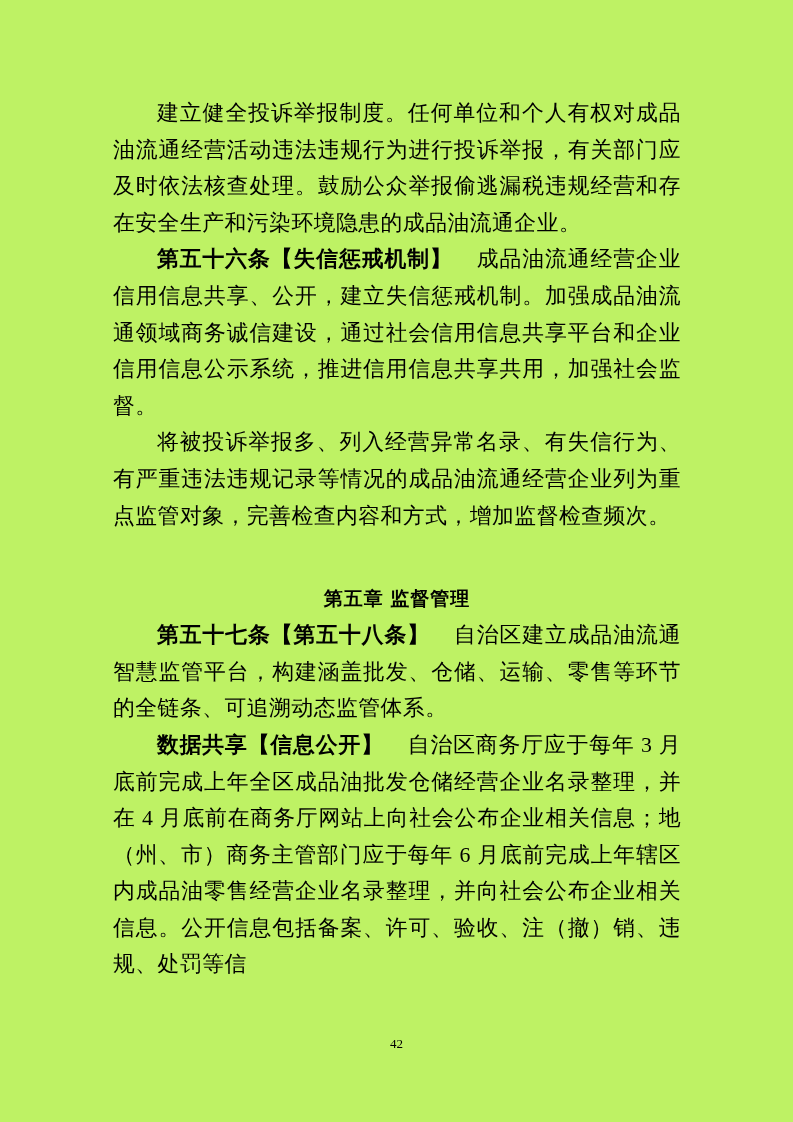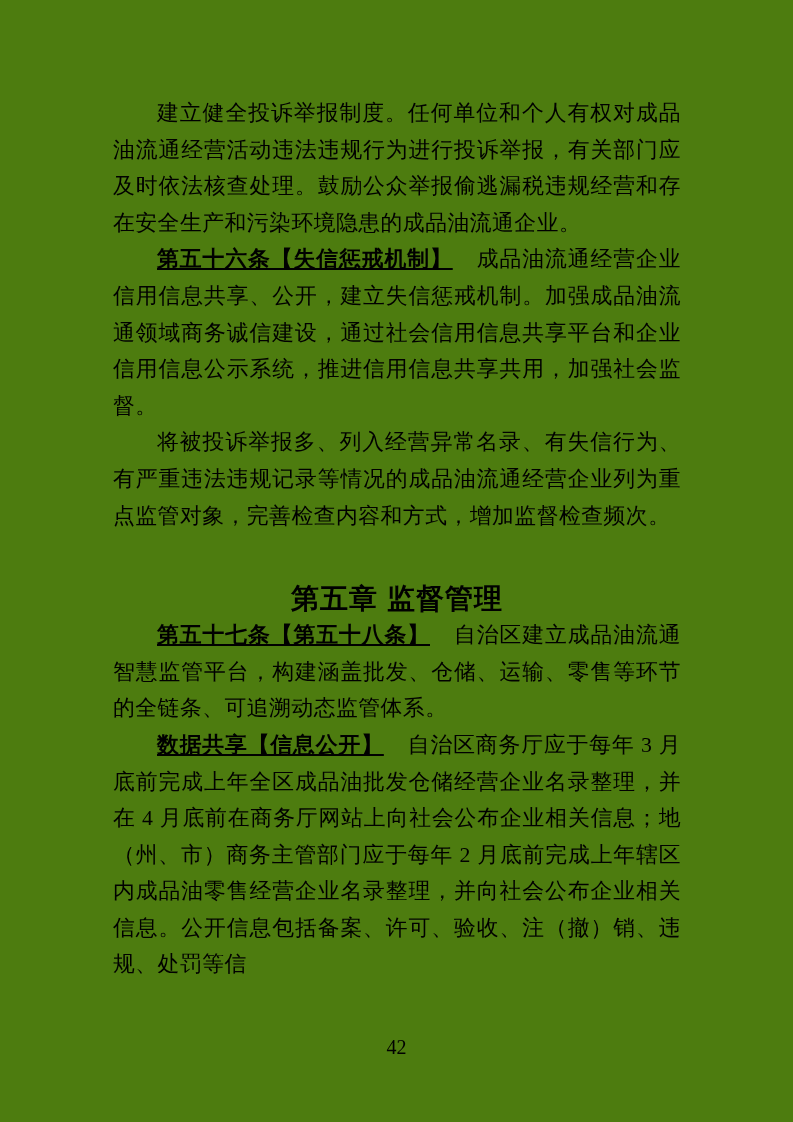--- a/index.html
+++ b/index.html
@@ -11,60 +11,59 @@
     width: 793px;
     height: 1122px;
     position: relative;
     font-family: "Liberation Serif", "DejaVu Serif", serif;
     color: #000000;
     overflow: hidden;
   }
   .page {
     position: absolute;
     inset: 0;
-    background: #4d7c0f;
+    background: #bef264;
   }
   .content {
     position: absolute;
     top: 95px;
     left: 113px;
     width: 568px;
   }
   p.para {
     margin: 0;
     font-size: 21.8px;
     line-height: 36.6px;
     text-align: justify;
     text-justify: inter-character;
     text-indent: 44px;
     letter-spacing: 0.5px;
     color: #000000;
   }
   .article-label {
     font-weight: 700;
     margin-right: 1.1em;
-    text-decoration: underline;
   }
   h2.chapter {
     margin: 46px 0 0 0;
     font-family: "Liberation Sans", "DejaVu Sans", sans-serif;
     font-weight: 700;
-    font-size: 28px;
+    font-size: 19px;
     line-height: 37px;
     text-align: center;
     letter-spacing: 1px;
     color: #000000;
   }
   .page-number {
     position: absolute;
     top: 1036px;
     left: 0;
     width: 793px;
     text-align: center;
-    font-size: 20px;
+    font-size: 13px;
     font-family: "Liberation Serif", "DejaVu Serif", serif;
     color: #000000;
   }
 </style>
 </head>
 <body>
 
 <div class="page">
   <div class="content">
 
@@ -72,18 +71,18 @@
 
     <p class="para"><span class="article-label">第五十六条【失信惩戒机制】</span><span>成品油流通经营企业信用信息共享、公开，建立失信惩戒机制。加强成品油流通领域商务诚信建设，通过社会信用信息共享平台和企业信用信息公示系统，推进信用信息共享共用，加强社会监督。</span></p>
 
 
     <p class="para"><span>将被投诉举报多、列入经营异常名录、有失信行为、有严重违法违规记录等情况的成品油流通经营企业列为重点监管对象，完善检查内容和方式，增加监督检查频次。</span></p>
 
     <h2 class="chapter">第五章 监督管理</h2>
 
     <p class="para"><span class="article-label">第五十七条【第五十八条】</span><span>自治区建立成品油流通智慧监管平台，构建涵盖批发、仓储、运输、零售等环节的全链条、可追溯动态监管体系。</span></p>
 
-    <p class="para"><span class="article-label">数据共享【信息公开】</span><span>自治区商务厅应于每年 3 月底前完成上年全区成品油批发仓储经营企业名录整理，并在 4 月底前在商务厅网站上向社会公布企业相关信息；地（州、市）商务主管部门应于每年 2 月底前完成上年辖区内成品油零售经营企业名录整理，并向社会公布企业相关信息。公开信息包括备案、许可、验收、注（撤）销、违规、处罚等信</span></p>
+    <p class="para"><span class="article-label">数据共享【信息公开】</span><span>自治区商务厅应于每年 3 月底前完成上年全区成品油批发仓储经营企业名录整理，并在 4 月底前在商务厅网站上向社会公布企业相关信息；地（州、市）商务主管部门应于每年 6 月底前完成上年辖区内成品油零售经营企业名录整理，并向社会公布企业相关信息。公开信息包括备案、许可、验收、注（撤）销、违规、处罚等信</span></p>
 
   </div>
 
   <div class="page-number">42</div>
 </div>
 
 </body></html>

